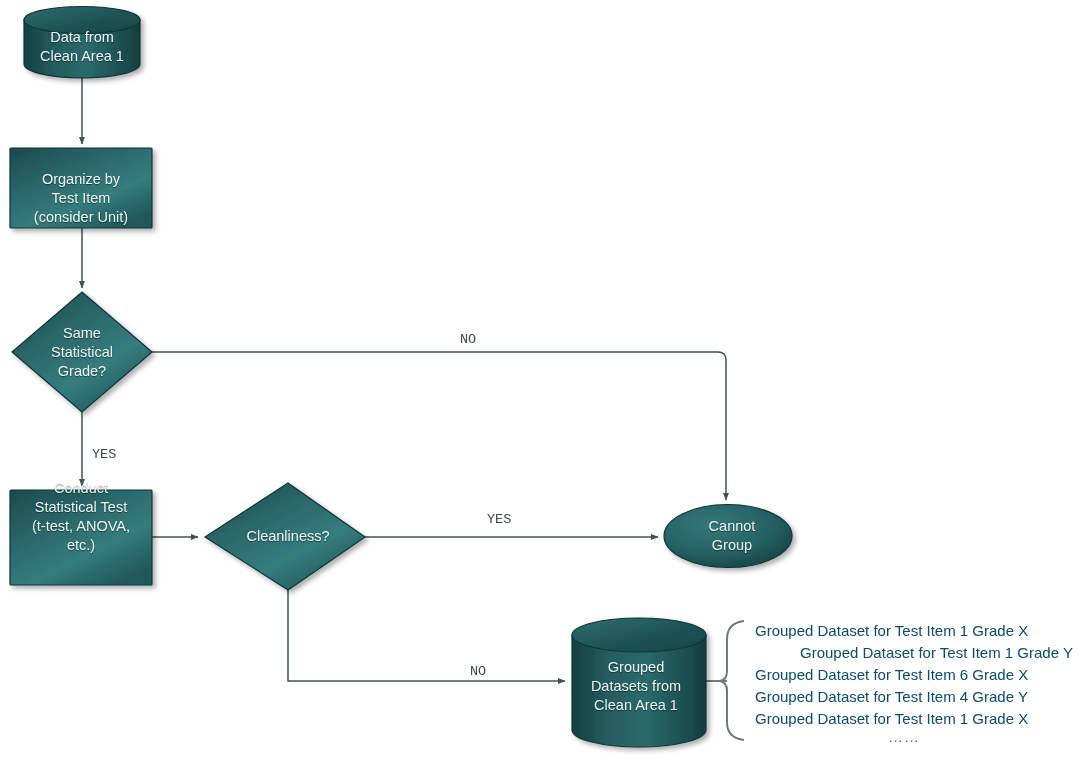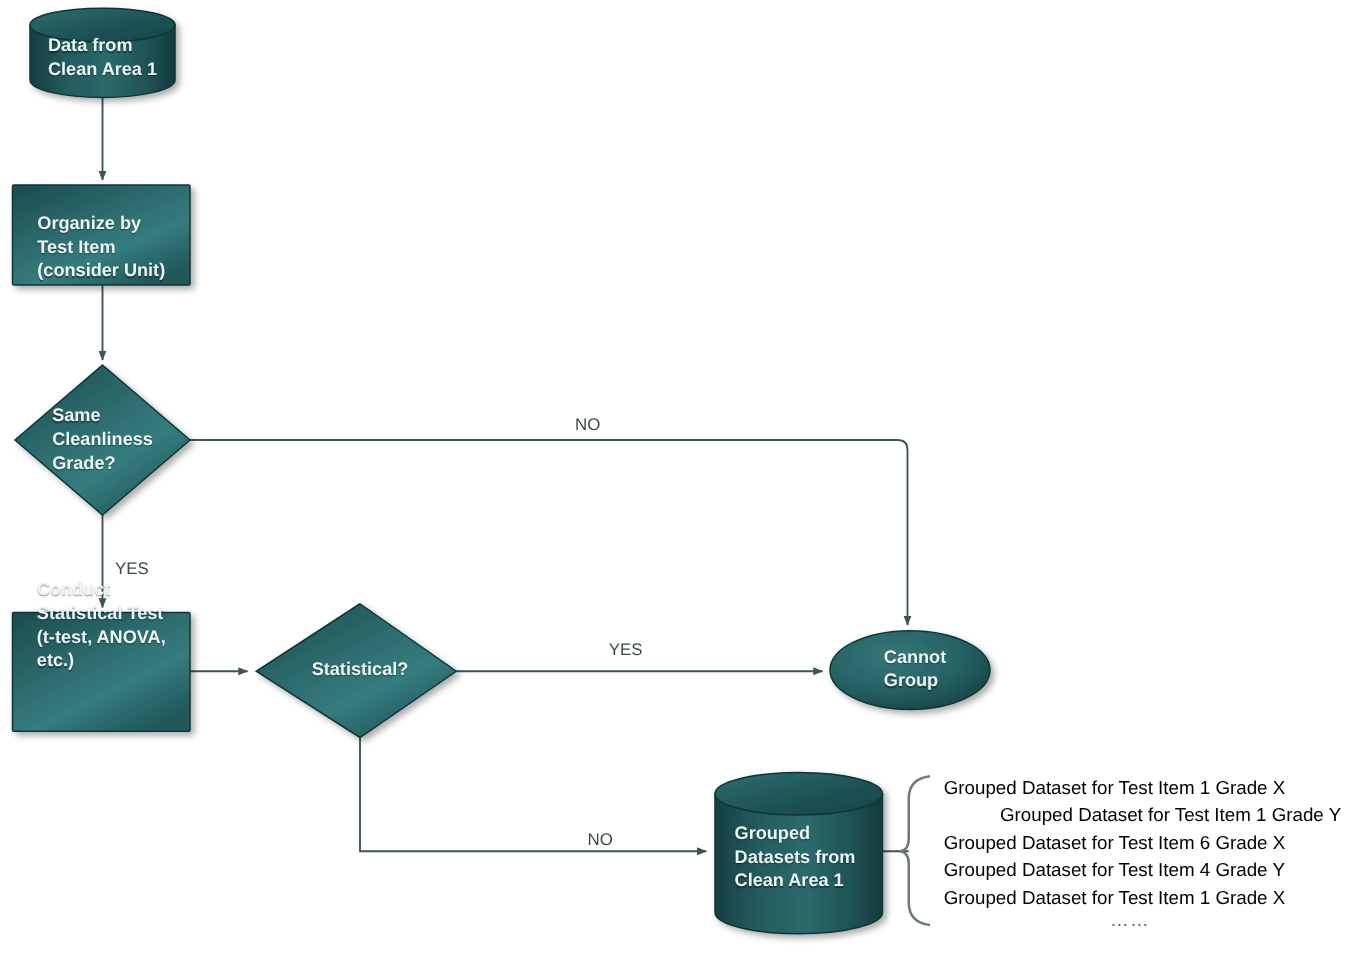--- a/index.html
+++ b/index.html
@@ -19,40 +19,40 @@
     left: 0; top: 0;
     width: 1080px;
     height: 763px;
   }
   .node-label {
     position: absolute;
     color: #eef7f7;
     font-family: "Liberation Sans", sans-serif;
     font-size: 14.5px;
     line-height: 19px;
+    text-align: center;
     white-space: pre-line;
     text-shadow: 0 1px 1px rgba(0,0,0,0.45);
     pointer-events: none;
     display: flex;
     align-items: center;
     justify-content: center;
-    font-weight: bold;
   }
   .edge-label {
     position: absolute;
     color: #3a4a4a;
-    font-family: Liberation Sans, sans-serif;
+    font-family: Liberation Mono, monospace;
     font-size: 13.5px;
     line-height: 15px;
     white-space: nowrap;
     text-align: right;
   }
   .list-item {
     position: absolute;
-    color: #000000;
+    color: #0c4a6e;
     font-family: "Liberation Sans", sans-serif;
     font-size: 15px;
     line-height: 22px;
     white-space: nowrap;
     left: 755px;
   }
   .list-ellipsis {
     position: absolute;
     color: #5a6666;
     font-family: "Liberation Sans", sans-serif;
@@ -141,29 +141,29 @@
 </svg>
 
 <div class="node-label" style="left:24px; top:14px; width:116px; height:66px;">Data from
 Clean Area 1</div>
 
 <div class="node-label" style="left:10px; top:148px; width:142px; height:101px;">Organize by
 Test Item
 (consider Unit)</div>
 
 <div class="node-label" style="left:17px; top:292px; width:130px; height:120px;">Same
-Cleanliness
+Statistical
 Grade?</div>
 
-<div class="node-label" style="left:10px; top:464px; width:142px; height:73px;">Conduct
+<div class="node-label" style="left:10px; top:480px; width:142px; height:73px;">Conduct
 Statistical Test
 (t-test, ANOVA,
 etc.)</div>
 
-<div class="node-label" style="left:215px; top:483px; width:146px; height:107px;">Statistical?</div>
+<div class="node-label" style="left:215px; top:483px; width:146px; height:107px;">Cleanliness?</div>
 
 <div class="node-label" style="left:676px; top:505px; width:112px; height:62px;">Cannot
 Group</div>
 
 <div class="node-label" style="left:572px; top:642px; width:128px; height:88px;">Grouped
 Datasets from
 Clean Area 1</div>
 
 <div class="edge-label" style="left:460px; top:332px;">NO</div>
 

